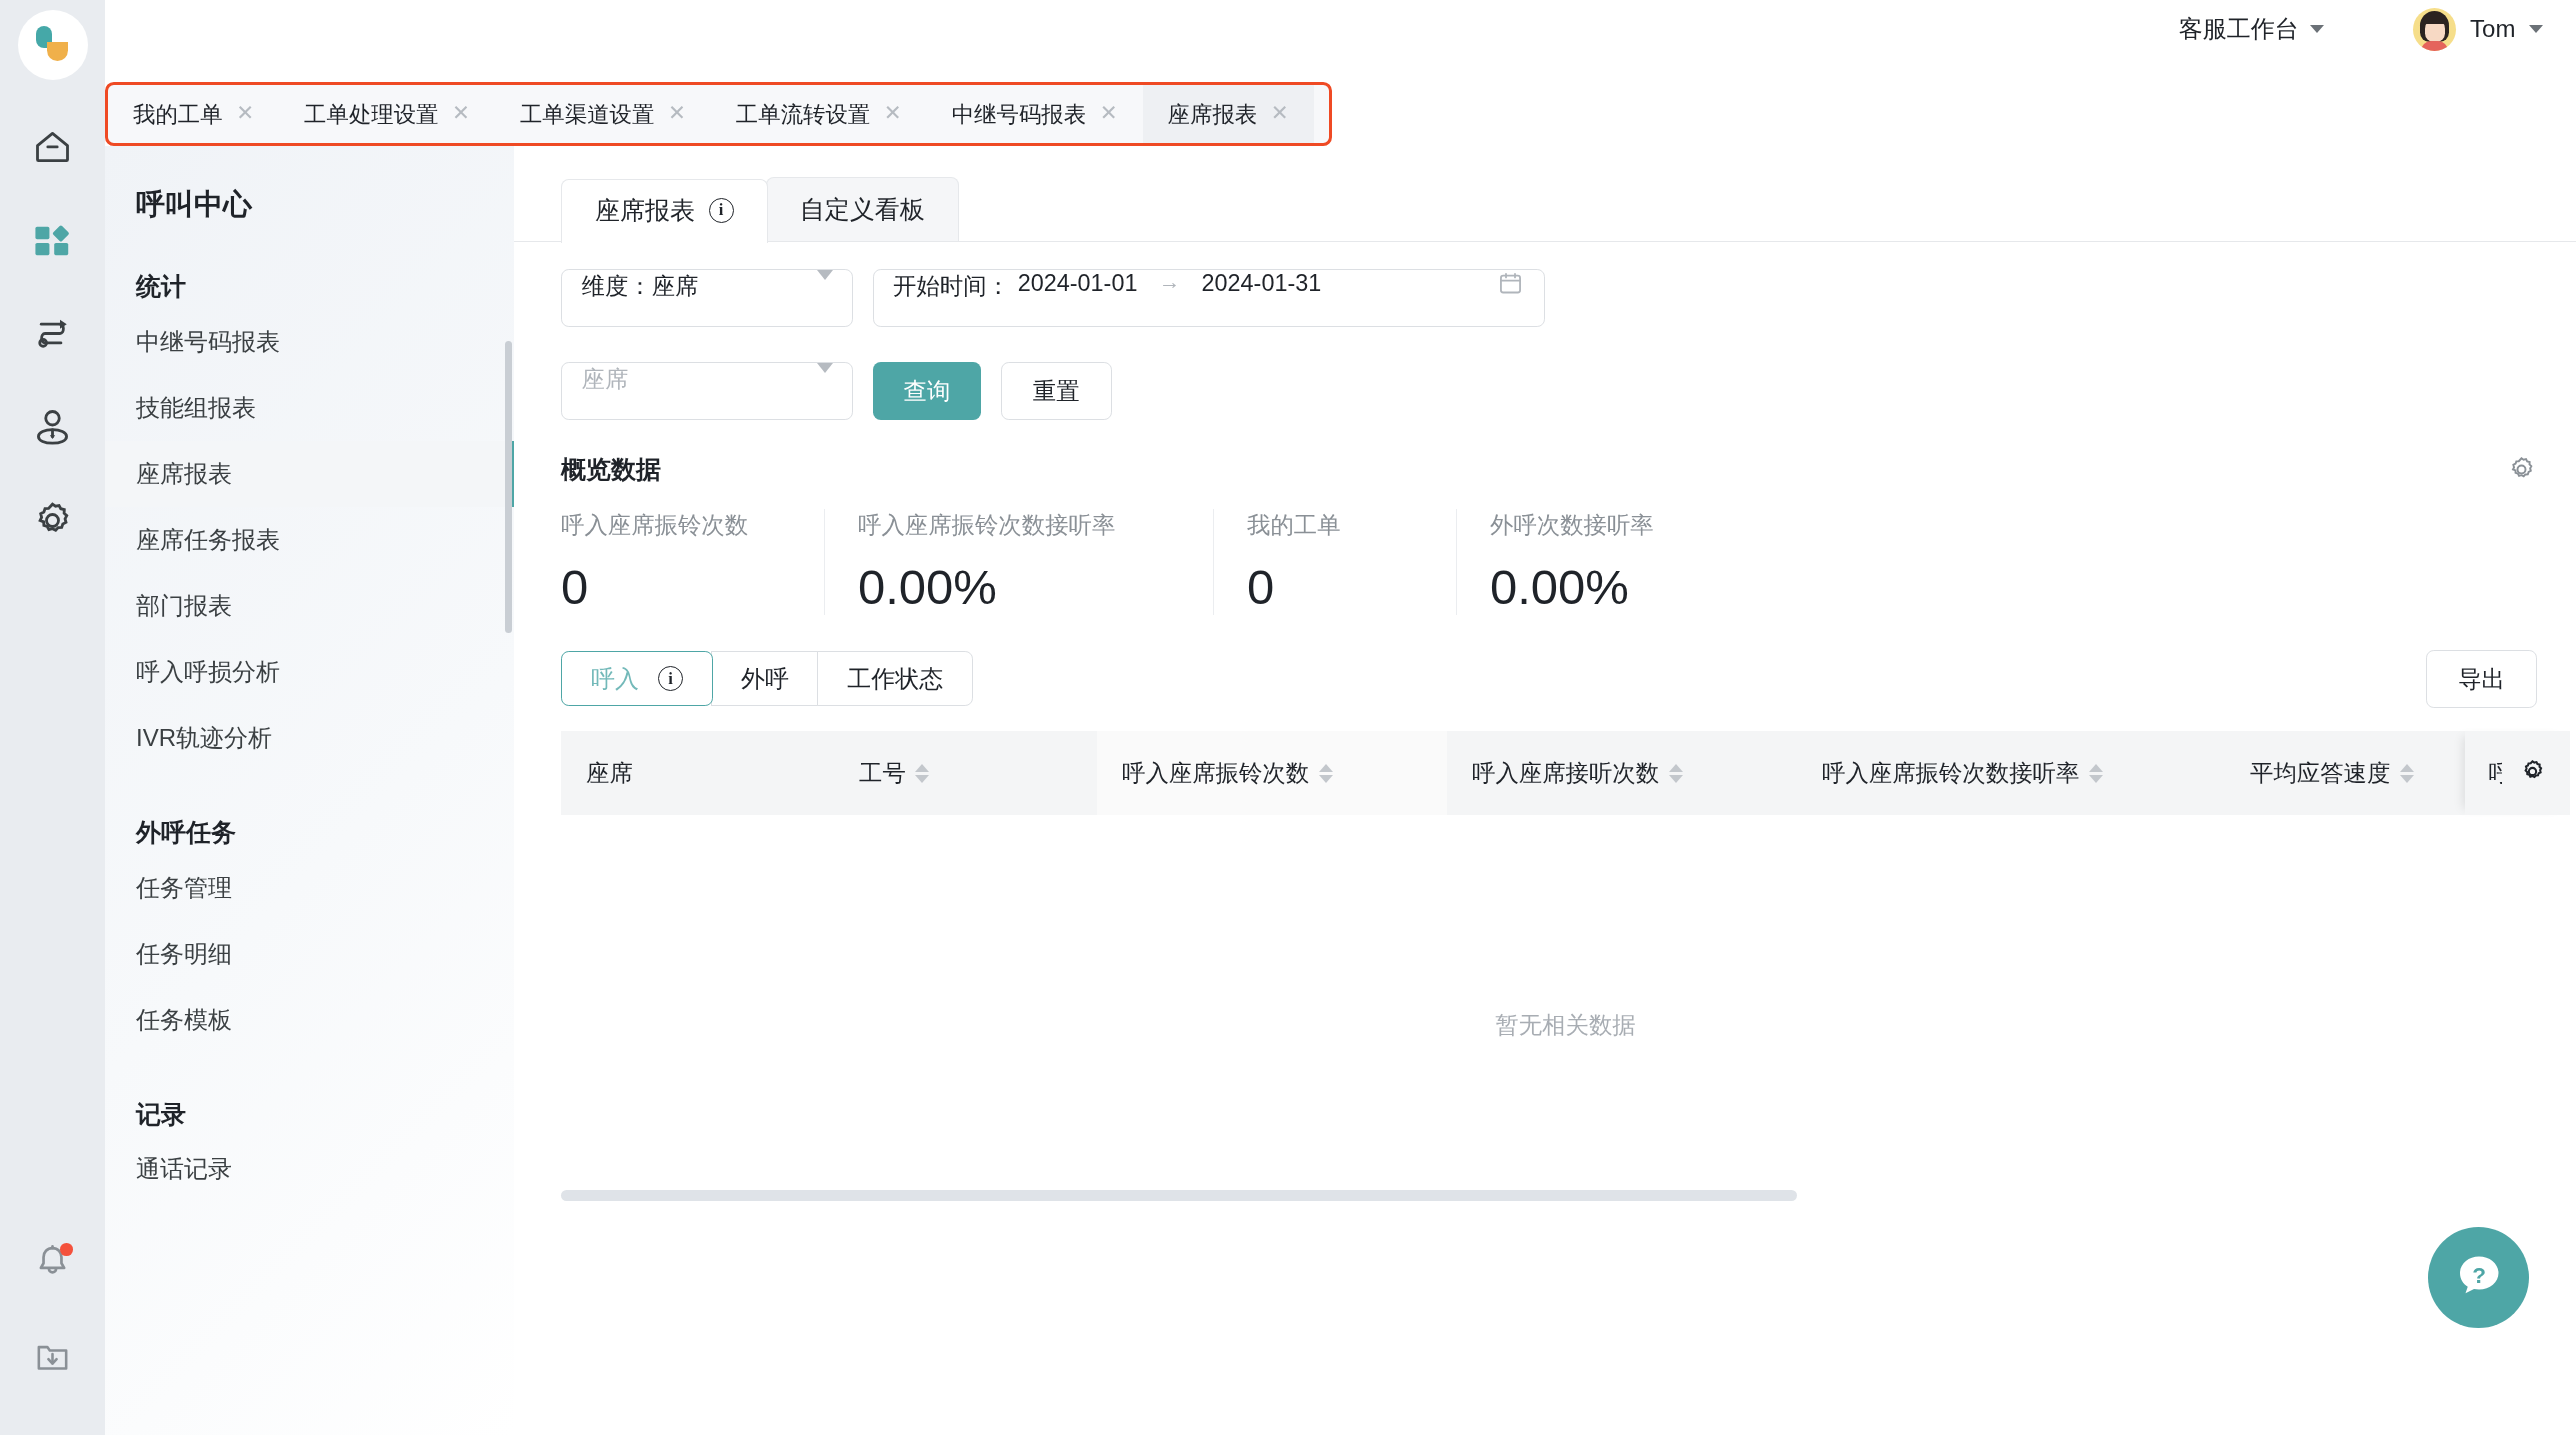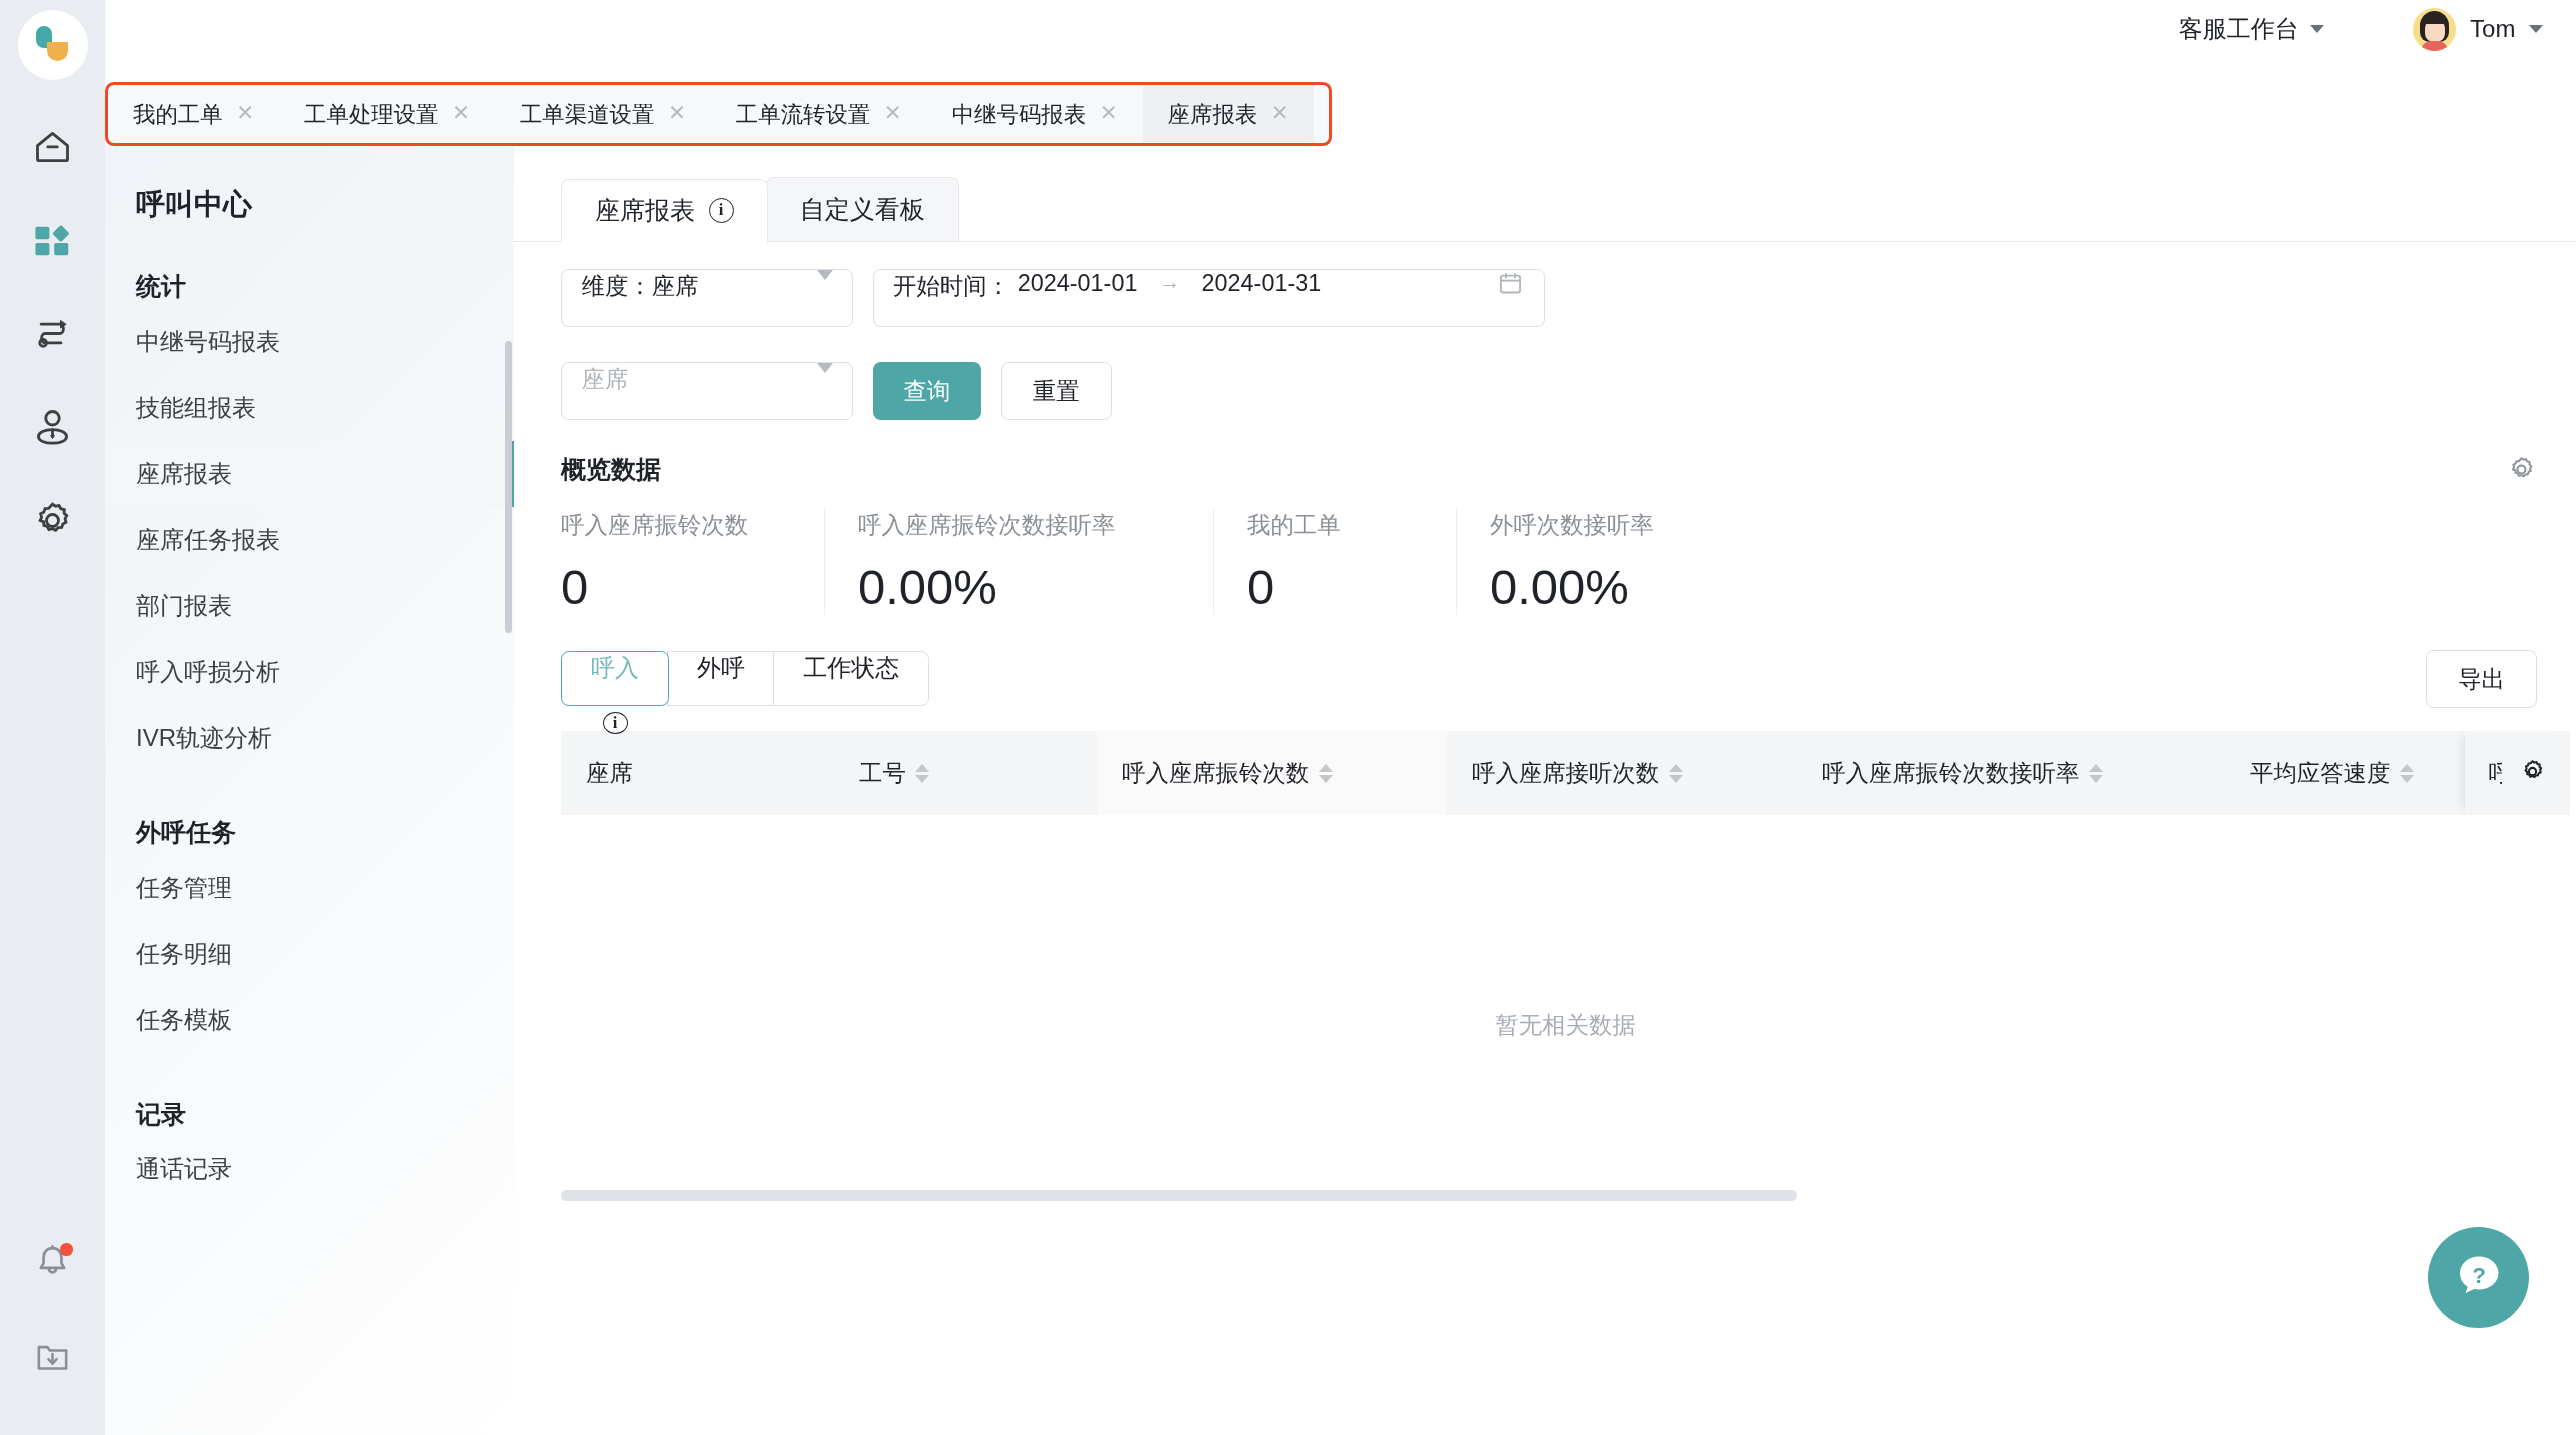--- a/index.html
+++ b/index.html
@@ -181,23 +181,23 @@
   .ov-label { font-size: 23.4px; color: #8a9096; }
   .ov-value { font-size: 49px; color: #1f2329; margin-top: 17.5px; letter-spacing: 0; }
 
   
   .seg-row {
     display: flex; align-items: center; justify-content: space-between;
     padding: 35px 39px 0 47px;
   }
   .segmented { display: flex; }
   .seg {
-    height: 55px; padding: 0 29px; display: flex; align-items: center; gap: 28px;
+    height: 55px; padding: 0 29px; display: flex; align-items: center; gap: 19px;
     border: 1.9px solid #dcdfe3; margin-left: -1.9px; font-size: 24px;
-    color: #1f2329; background: #ffffff; cursor: pointer; flex-direction: column;
+    color: #1f2329; background: #ffffff; cursor: pointer;
   }
   .seg:first-child { margin-left: 0; border-radius: 7.8px 0 0 7.8px; }
   .seg:last-child { border-radius: 0 7.8px 7.8px 0; }
   .seg.active { border-color: #4ea6a6; color: #73b9b9; z-index: 2; border-radius: 7.8px; }
 
   
   .table-wrap { padding: 23.4px 0 0 47px; position: relative; }
   .thead {
     display: flex; align-items: center; height: 84px;
     background: #f4f5f6; width: 2009px; position: relative;

